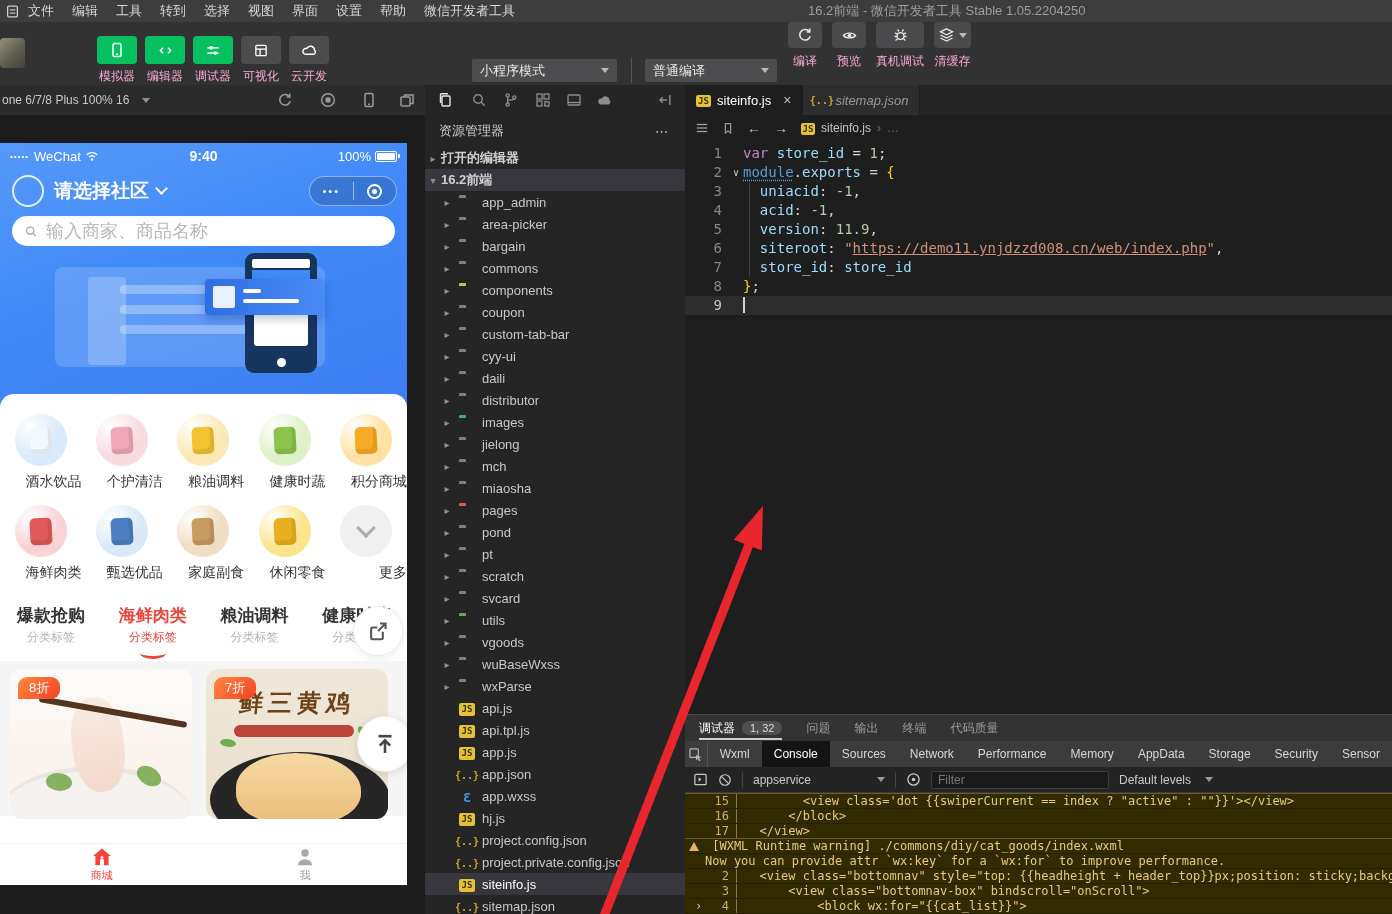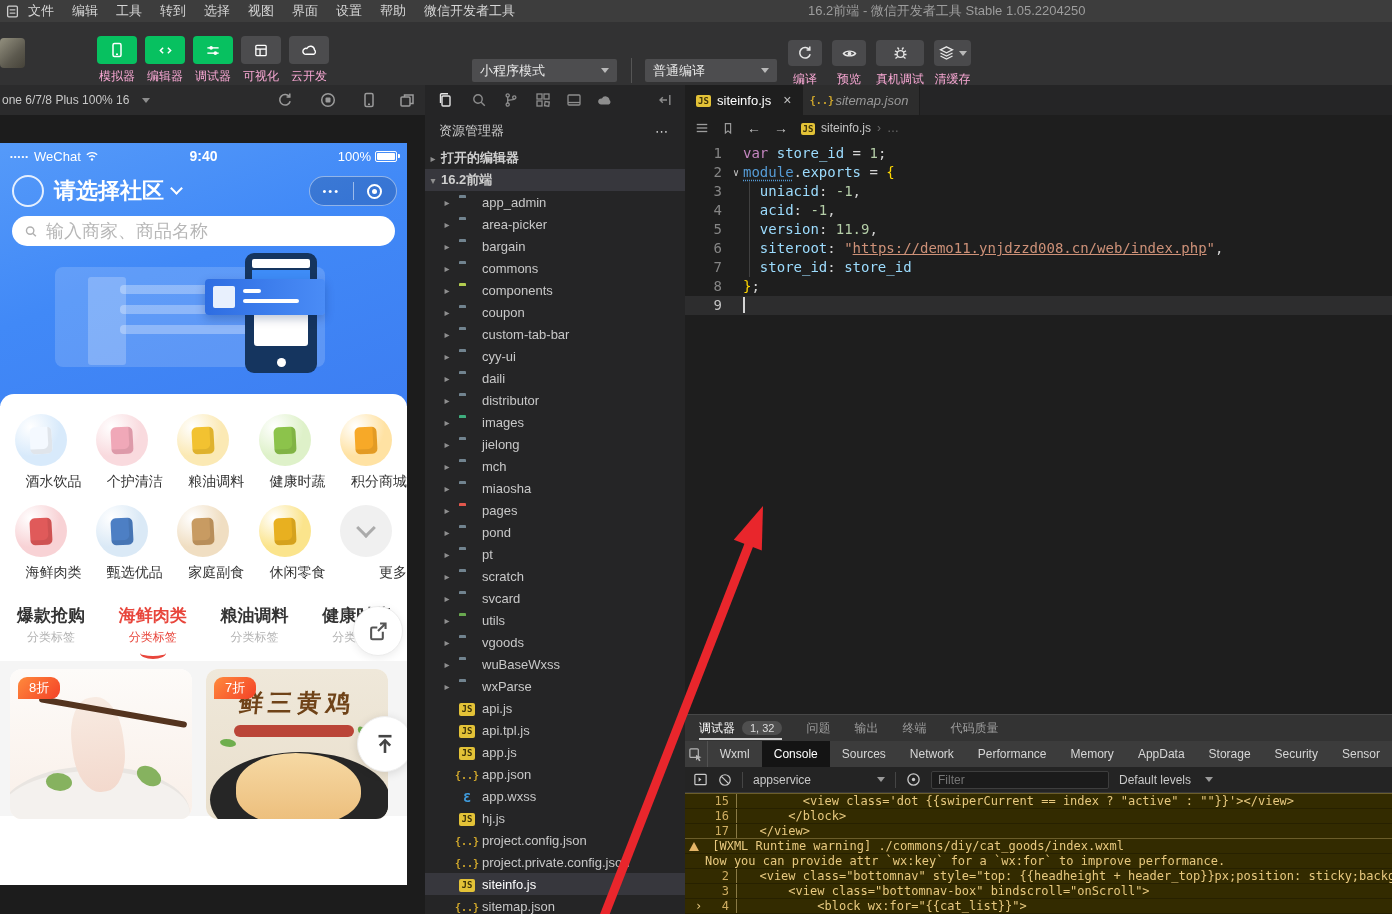--- a/index.html
+++ b/index.html
@@ -23,21 +23,21 @@
   .btn-ico { width:40px; height:28px; margin:0 auto; border-radius:4px; background:#4c4c4e;
     display:flex; align-items:center; justify-content:center; color:#fff; }
   .navbtn.on .btn-ico { background:#07c160; }
   .btn-label { font-size:12px; color:#f9a8d4; margin-top:4px; white-space:nowrap; }
   .select { position:absolute; top:37px; height:23px; background:#4d4d4f; border-radius:2px;
     display:flex; align-items:center; justify-content:space-between; padding:0 8px;
     font-size:13px; color:#e8e8e8; cursor:pointer; }
   .caret { width:0; height:0; border-left:4px solid transparent; border-right:4px solid transparent;
     border-top:5px solid #b9b9b9; margin-left:8px; }
   .tb-div { position:absolute; left:631px; top:36px; width:1px; height:25px; background:#555; }
-  .actions { position:absolute; left:788px; top:18px; display:flex; gap:10px; }
+  .actions { position:absolute; left:788px; top:0; display:flex; gap:10px; }
   .action { text-align:center; cursor:pointer; }
   .act-ico { min-width:34px; height:26px; border-radius:4px; background:#4a4a4c; color:#e6e6e6;
     display:flex; align-items:center; justify-content:center; padding:0 4px; }
   .action .btn-label { margin-top:5px; }
 
   
   .sim-panel { position:absolute; left:0; top:85px; width:425px; bottom:0; background:#1c1c1c; }
   .sim-toolbar { height:30px; background:#2b2b2c; display:flex; align-items:center; font-size:12px; color:#c8c8c8; position:relative; }
   .dev-label { margin-left:2px; display:flex; align-items:center; gap:5px; cursor:pointer; }
   .sim-ico { position:absolute; top:7px; color:#9b9b9b; cursor:pointer; }
@@ -51,21 +51,21 @@
   .sb-time { position:absolute; left:0; right:0; text-align:center; font-size:14px; font-weight:bold; }
   .batt-pct { font-size:13px; margin-right:4px; }
   .batt { width:22px; height:11px; border:1px solid #fff; border-radius:2px; padding:1px; position:relative; }
   .batt::after { content:''; position:absolute; right:-4px; top:2.5px; width:2px; height:4px; background:#fff; border-radius:0 1px 1px 0; }
   .batt i { display:block; width:100%; height:100%; background:#fff; border-radius:1px; }
 
   .appheader { height:43px; display:flex; align-items:center; padding:0 12px; position:relative; }
   .loc-avatar { width:32px; height:32px; border-radius:50%; background:
      radial-gradient(circle at 35% 35%, #ffe3ef 0 30%, #f championat 0),
      radial-gradient(circle at 60% 70%, #8fd0ff 0 40%, #f7a6c5 60%, #b583e0 100%); border:2px solid rgba(255,255,255,.85); }
-  .loc-title { color:#fff; font-size:22px; font-weight:bold; margin-left:10px; }
+  .loc-title { color:#fff; font-size:19px; font-weight:bold; margin-left:10px; }
   .chev-dn { width:9px; height:9px; border-right:2px solid #fff; border-bottom:2px solid #fff; transform:rotate(45deg); margin:-4px 0 0 8px; }
   .capsule { position:absolute; right:10px; top:7px; width:88px; height:30px; border-radius:15px;
     background:rgba(0,0,0,.14); border:1px solid rgba(255,255,255,.45); display:flex; align-items:center; }
   .cap-dots { flex:1; text-align:center; color:#fff; font-size:11px; letter-spacing:2px; line-height:28px; }
   .cap-div { width:1px; height:18px; background:rgba(255,255,255,.5); }
   .cap-target { flex:1; display:flex; align-items:center; justify-content:center; }
   .tgt { width:15px; height:15px; border:2px solid #fff; border-radius:50%; display:flex; align-items:center; justify-content:center; }
   .tgt i { width:5px; height:5px; background:#fff; border-radius:50%; }
 
   .searchrow { padding:4px 12px 0; }
@@ -534,20 +534,40 @@
               </div><span class="badge">7折</span></div><div class="topbtn">
           <svg class="glyph" width="26" height="26" viewBox="0 0 16 16" fill="none" stroke="currentColor" stroke-width="1.6">
                 <line x1="4" y1="3.2" x2="12" y2="3.2"></line>
                 <line x1="8" y1="13.5" x2="8" y2="6"></line>
                 <polyline points="4.8,9 8,5.8 11.2,9"></polyline>
               </svg>
         </div>
       </div>
     </div>
 
+    <div class="tabbar" id="tabbar">
+          <div class="tb-item on">
+            <span style="color: rgb(244, 66, 61);">
+              <svg class="glyph" width="22" height="20" viewBox="0 0 16 16">
+                <path d="M8 1.2 L15.2 7.2 L13.3 7.2 L13.3 14.5 L9.6 14.5 L9.6 11 a1.6 1.6 0 0 0 -3.2 0 L6.4 14.5 L2.7 14.5 L2.7 7.2 L0.8 7.2 Z" fill="currentColor"></path>
+                <circle cx="8" cy="8.3" r="1.1" fill="#fff"></circle>
+              </svg>
+            </span>
+            <span class="lbl">商城</span>
+          </div>
+          <div class="tb-item">
+            <span style="color: rgb(168, 168, 168);">
+              <svg class="glyph" width="22" height="20" viewBox="0 0 16 16">
+                <circle cx="8" cy="4.8" r="3" fill="currentColor"></circle>
+                <path d="M2.3 14.5 a5.7 4.8 0 0 1 11.4 0 Z" fill="currentColor"></path>
+              </svg>
+            </span>
+            <span class="lbl">我</span>
+          </div>
+        </div>
   </div>
 </div>
 
 <div class="explorer">
   <div class="actrow">
     <span class="ai" style="left:12px;color:#e4e4e4;">
           <svg class="glyph" width="16" height="16" viewBox="0 0 16 16" fill="none" stroke="currentColor" stroke-width="1.4">
             <rect x="5" y="4" width="8" height="10" rx="1"></rect>
             <path d="M3.5 11 V2.8 A1 1 0 0 1 4.5 1.8 H11"></path>
           </svg>

